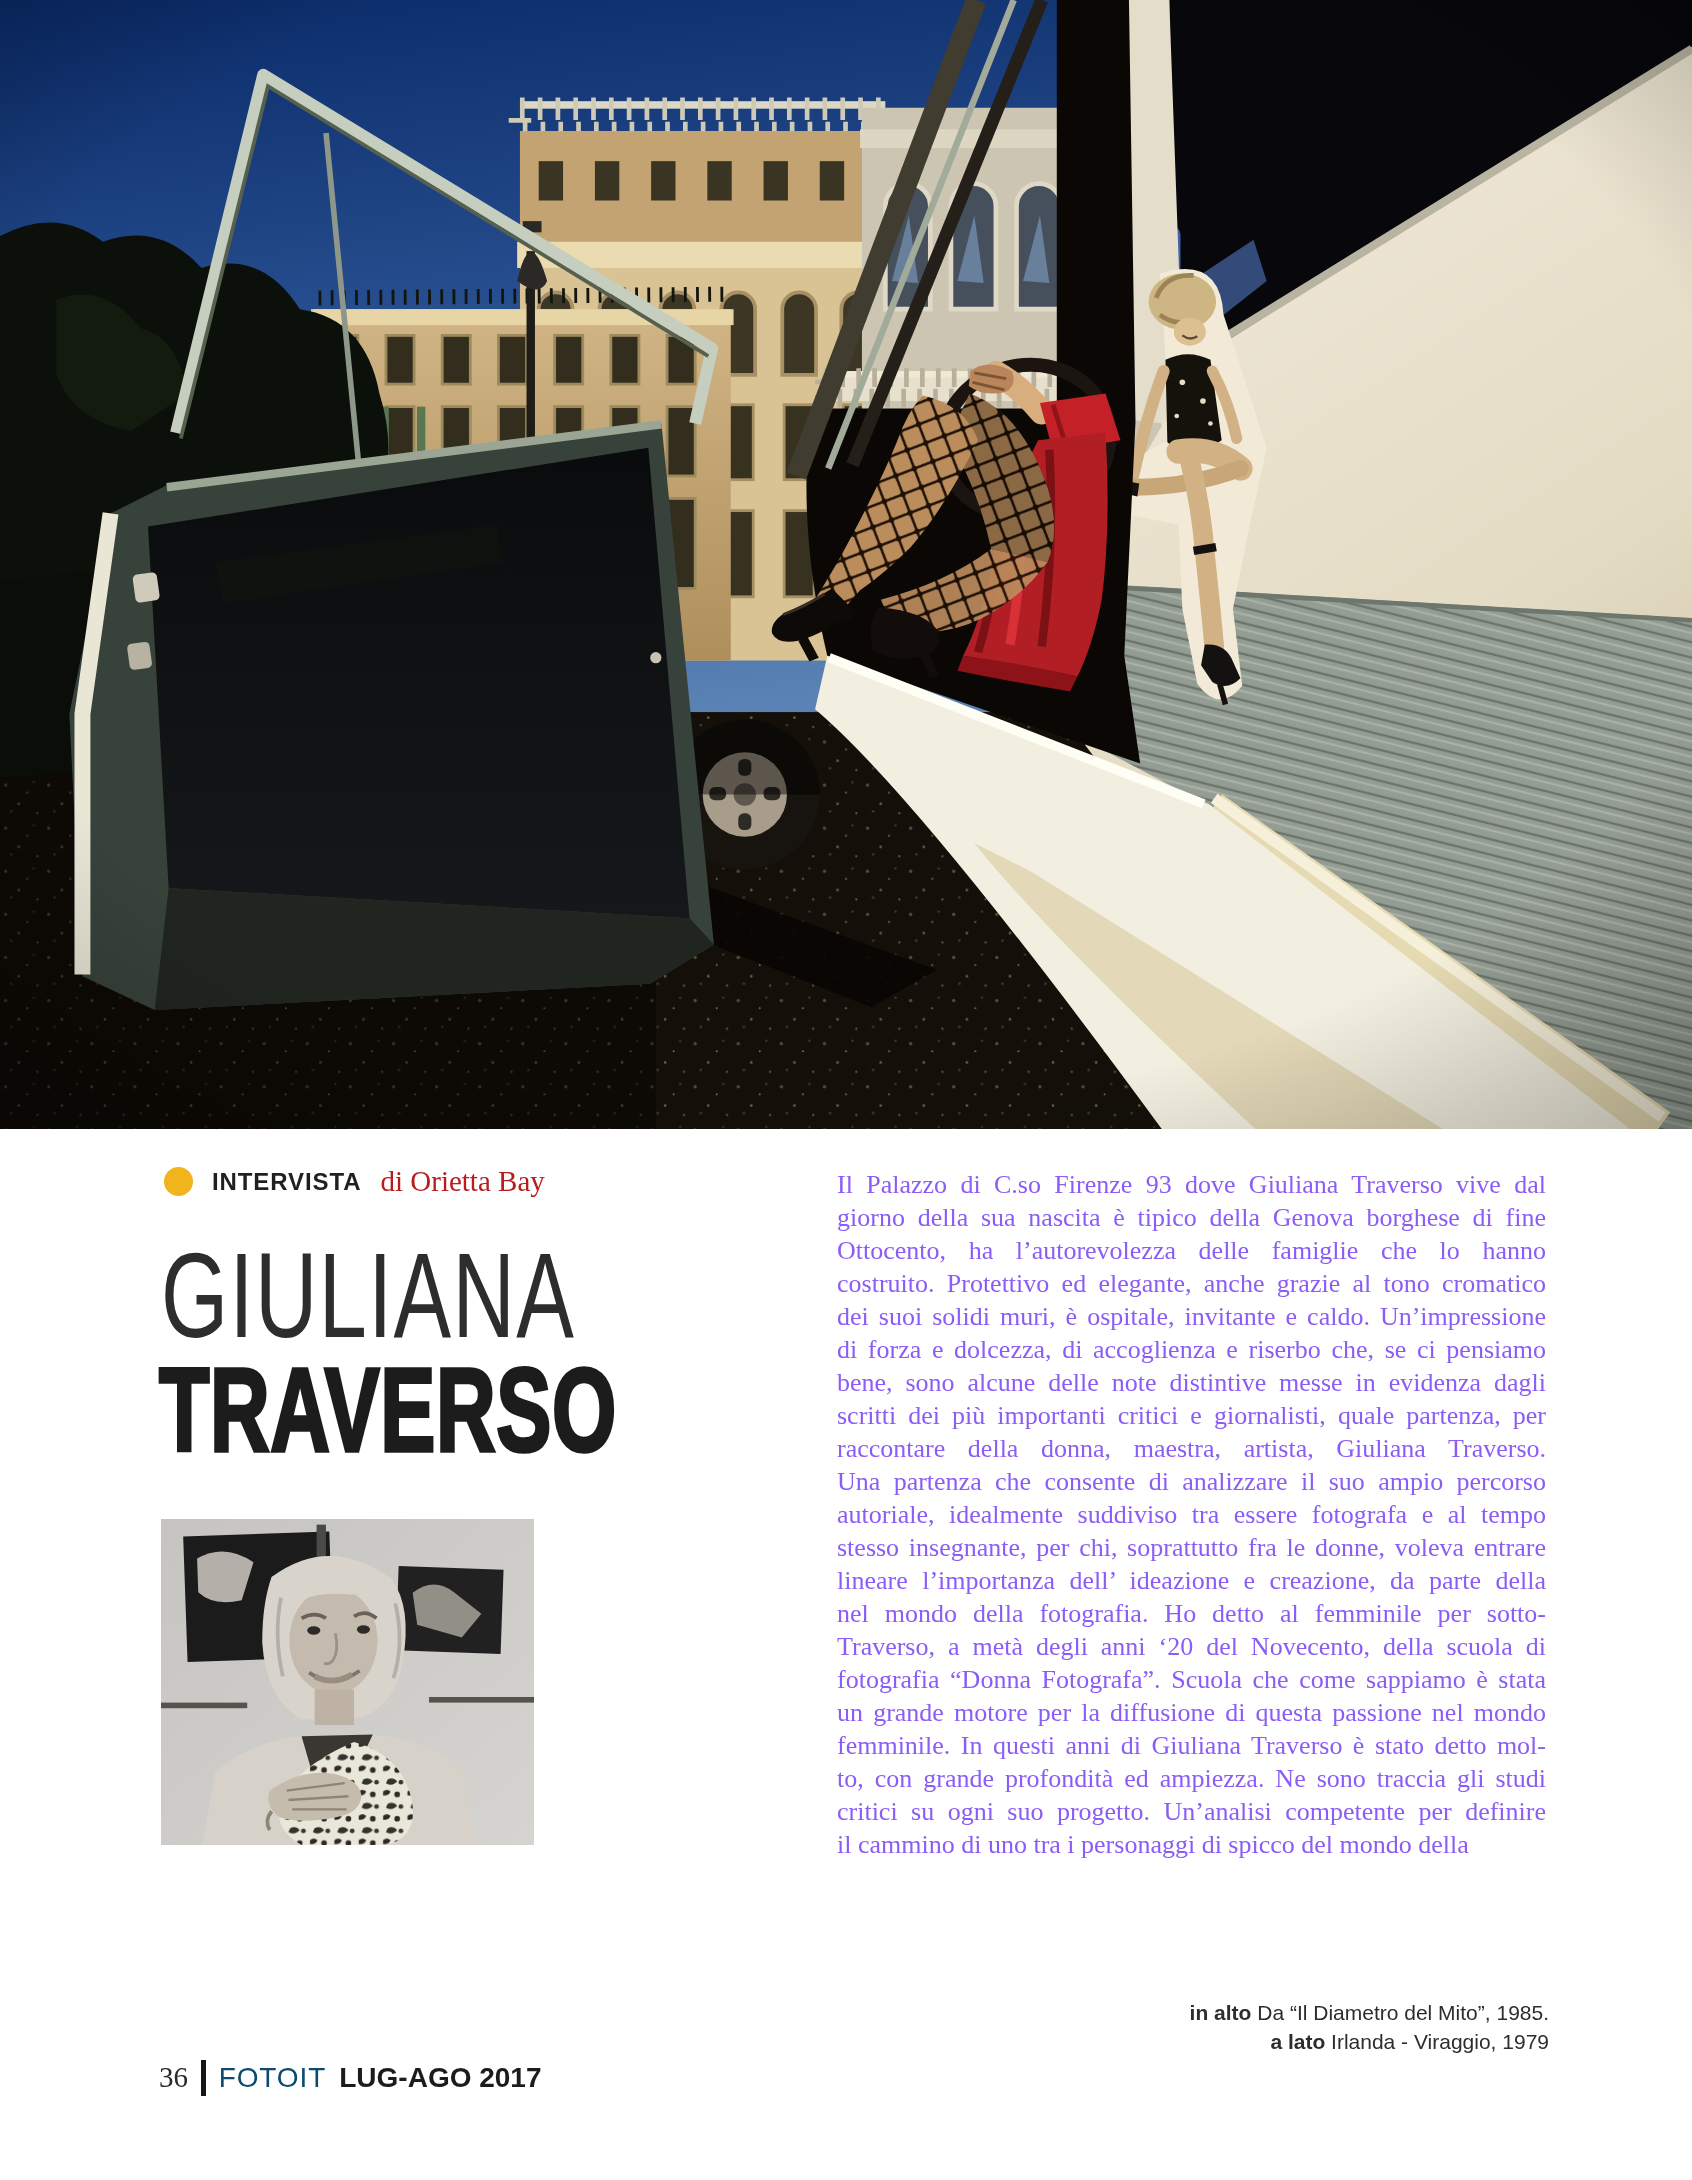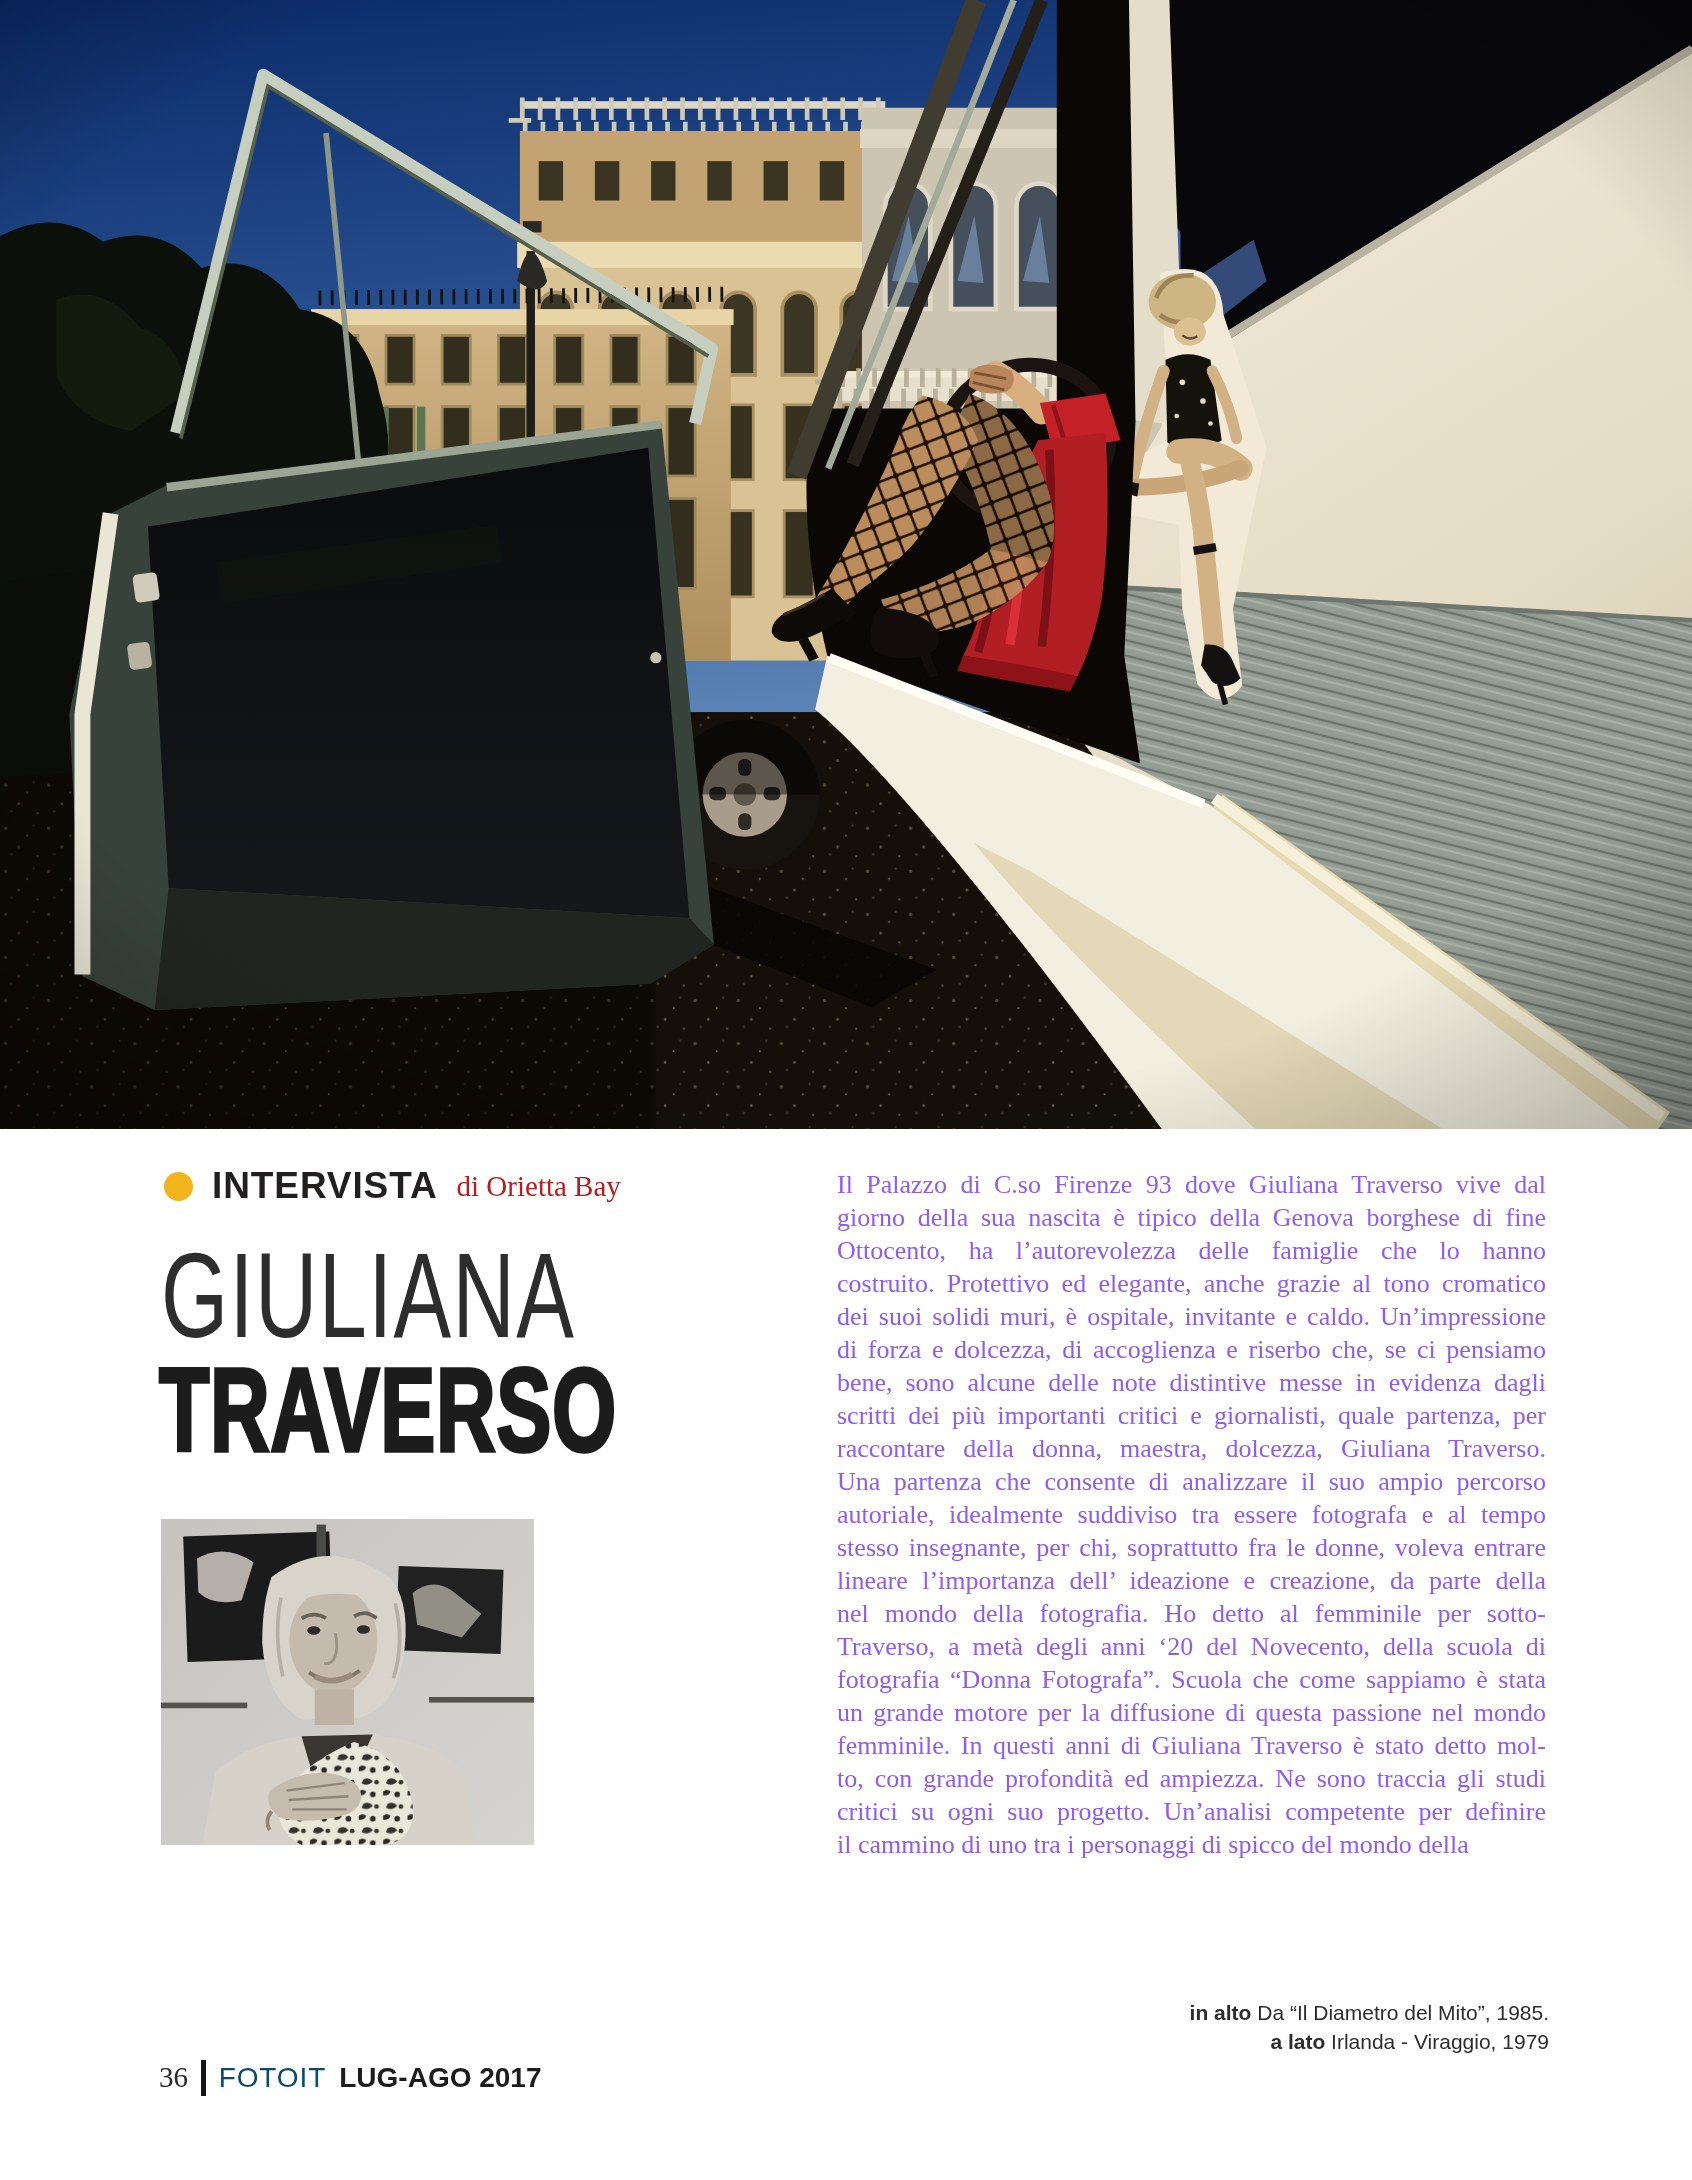--- a/index.html
+++ b/index.html
@@ -5,21 +5,21 @@
   html,body{margin:0;padding:0;background:#777;}
   .page{position:relative;width:1692px;height:2180px;background:#fff;overflow:hidden;
         font-family:"Liberation Serif",serif;color:#1c1c1c;}
   .abs{position:absolute;}
   
   .hero{left:0;top:0;width:1692px;height:1129px;}
   .hero svg{display:block;width:100%;height:100%;}
   
   .kicker-row{left:164px;top:1165px;display:flex;align-items:center;gap:19px;}
   .bullet{width:29px;height:29px;border-radius:50%;background:#f2b41c;display:inline-block;}
-  .kicker{font-family:"Liberation Sans",sans-serif;font-weight:700;font-size:37px;
+  .kicker{font-family:"Liberation Sans",sans-serif;font-weight:700;font-size:24px;
           letter-spacing:0.9px;color:#221f1f;}
   .byline{font-family:"Liberation Serif",serif;font-size:29px;color:#b91c1c;}
   
   .title1{left:161px;top:1235px;font-family:"Liberation Sans",sans-serif;font-weight:200;
           font-size:120px;line-height:1;color:#2d2d2d;letter-spacing:1.9px;
           transform:scaleX(.72);transform-origin:left top;white-space:nowrap;}
   .title2{left:159px;top:1351px;font-family:"Liberation Sans",sans-serif;font-weight:700;
           font-size:118px;line-height:1;color:#1c1c1c;letter-spacing:0.9px;
           -webkit-text-stroke:3.7px #1c1c1c;transform:scaleX(.70);transform-origin:left top;
           white-space:nowrap;}
@@ -388,21 +388,21 @@
 
   <div class="abs bodycol">
     <div class="bodyline">Il Palazzo di C.so Firenze 93 dove Giuliana Traverso vive dal</div>
     <div class="bodyline">giorno della sua nascita è tipico della Genova borghese di fine</div>
     <div class="bodyline">Ottocento, ha l’autorevolezza delle famiglie che lo hanno</div>
     <div class="bodyline">costruito. Protettivo ed elegante, anche grazie al tono cromatico</div>
     <div class="bodyline">dei suoi solidi muri, è ospitale, invitante e caldo. Un’impressione</div>
     <div class="bodyline">di forza e dolcezza, di accoglienza e riserbo che, se ci pensiamo</div>
     <div class="bodyline">bene, sono alcune delle note distintive messe in evidenza dagli</div>
     <div class="bodyline">scritti dei più importanti critici e giornalisti, quale partenza, per</div>
-    <div class="bodyline">raccontare della donna, maestra, dolcezza, Giuliana Traverso.</div>
+    <div class="bodyline">raccontare della donna, maestra, artista, Giuliana Traverso.</div>
     <div class="bodyline">Una partenza che consente di analizzare il suo ampio percorso</div>
     <div class="bodyline">autoriale, idealmente suddiviso tra essere fotografa e al tempo</div>
     <div class="bodyline">stesso insegnante, per chi, soprattutto fra le donne, voleva entrare</div>
     <div class="bodyline">lineare l’importanza dell’ ideazione e creazione, da parte della</div>
     <div class="bodyline">nel mondo della fotografia. Ho detto al femminile per sotto-</div>
     <div class="bodyline">Traverso, a metà degli anni ‘20 del Novecento, della scuola di</div>
     <div class="bodyline">fotografia “Donna Fotografa”. Scuola che come sappiamo è stata</div>
     <div class="bodyline">un grande motore per la diffusione di questa passione nel mondo</div>
     <div class="bodyline">femminile. In questi anni di Giuliana Traverso è stato detto mol-</div>
     <div class="bodyline">to, con grande profondità ed ampiezza. Ne sono traccia gli studi</div>

